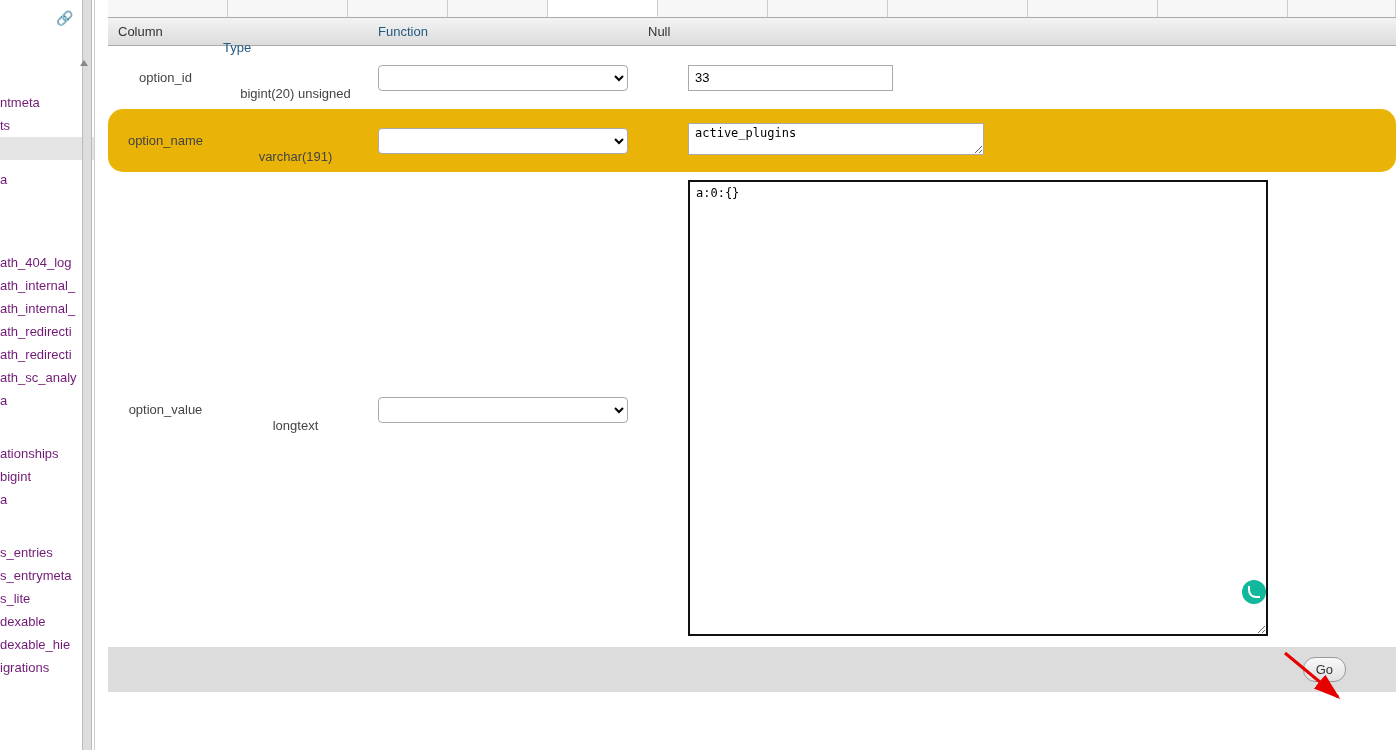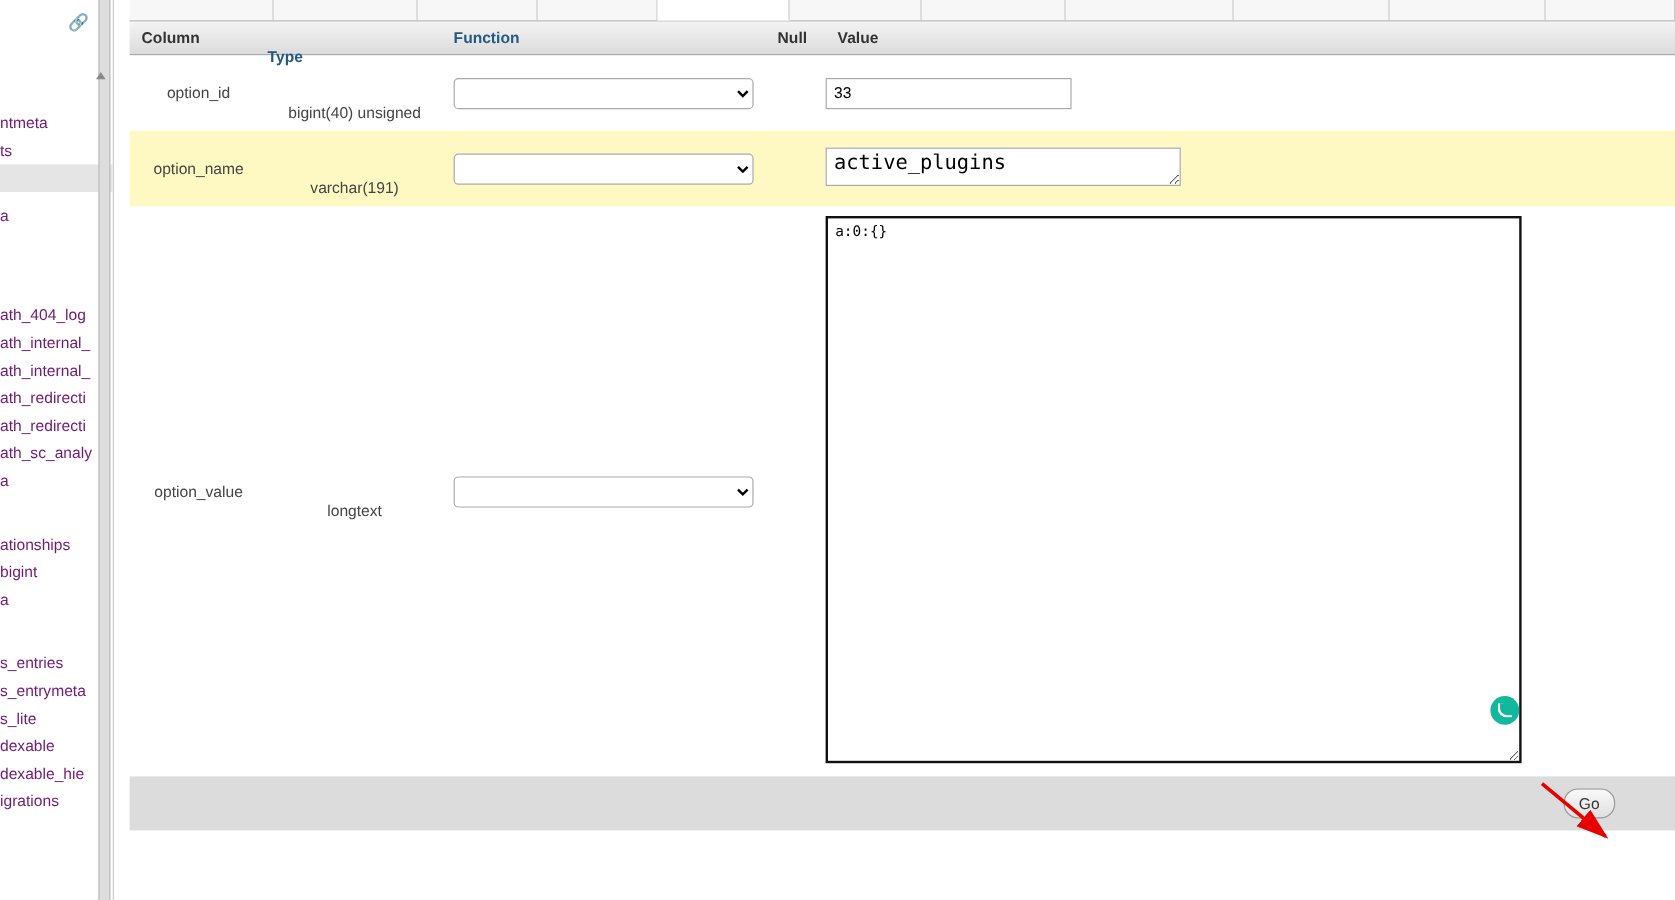--- a/index.html
+++ b/index.html
@@ -79,38 +79,38 @@
   .tabbar .tab-spacer {
     border-right: 1px solid #ccc;
     height: 100%;
   }
   .header-row {
     height: 28px;
     display: flex;
     align-items: center;
     background: linear-gradient(#f3f3f3, #dcdcdc);
     border-bottom: 1px solid #aaa;
-    font-weight: bold;
+    font-weight: normal;
     color: #333;
   }
   .header-row .h-col { padding-left: 10px; }
   .header-row a { color: #235a81; text-decoration: none; cursor: pointer; }
   .c-column { width: 105px; }
   .c-type   { width: 155px; margin-top: 32px; }
   .c-func   { width: 270px; }
   .c-null   { width: 50px; }
   .c-value  { flex: 1; }
 
   .rows { }
   .row {
     display: flex;
     align-items: center;
     padding: 8px 0;
   }
-  .row.alt { background: #fef9c3; }
+  .row.alt { background: #eab308; border-radius: 15px; }
   .row .cell { padding-left: 10px; color: #444; }
   .row .cell.c-column { text-align: center; }
   .row .cell.c-type   { text-align: center; }
   .row .cell.c-value  { padding-left: 0; }
 
   select.func {
     width: 250px;
     height: 26px;
     border: 1px solid #aaa;
     border-radius: 4px;
@@ -125,21 +125,21 @@
     padding: 2px 6px;
     font-size: 13px;
     background: #fff;
   }
   textarea.val-sm {
     width: 296px;
     height: 32px;
     border: 1px solid #aaa;
     padding: 2px 6px;
     font-family: monospace;
-    font-size: 17px;
+    font-size: 12px;
     resize: both;
   }
   textarea.val-lg {
     width: 580px;
     height: 456px;
     border: 2px solid #111;
     padding: 4px 6px;
     font-family: monospace;
     font-size: 12px;
     resize: both;
@@ -238,28 +238,27 @@
     <div class="tab-spacer" style="width:130px"></div>
     <div class="tab-spacer" style="width:130px"></div>
     <div class="tab-spacer" style="flex:1"></div>
   </div>
 
   <div class="header-row">
     <div class="h-col c-column">Column</div>
     <div class="h-col c-type"><a>Type</a></div>
     <div class="h-col c-func"><a>Function</a></div>
     <div class="h-col c-null">Null</div>
-    <div class="h-col c-value">Value</div>
   </div>
 
   <div class="rows">
 
     <div class="row">
       <div class="cell c-column">option_id</div>
-      <div class="cell c-type">bigint(40) unsigned</div>
+      <div class="cell c-type">bigint(20) unsigned</div>
       <div class="cell c-func"><select class="func"></select></div>
       <div class="cell c-null"></div>
       <div class="cell c-value">
         <input class="val" value="33" style="">
       </div>
     </div>
 
     <div class="row alt">
       <div class="cell c-column">option_name</div>
       <div class="cell c-type">varchar(191)</div>

